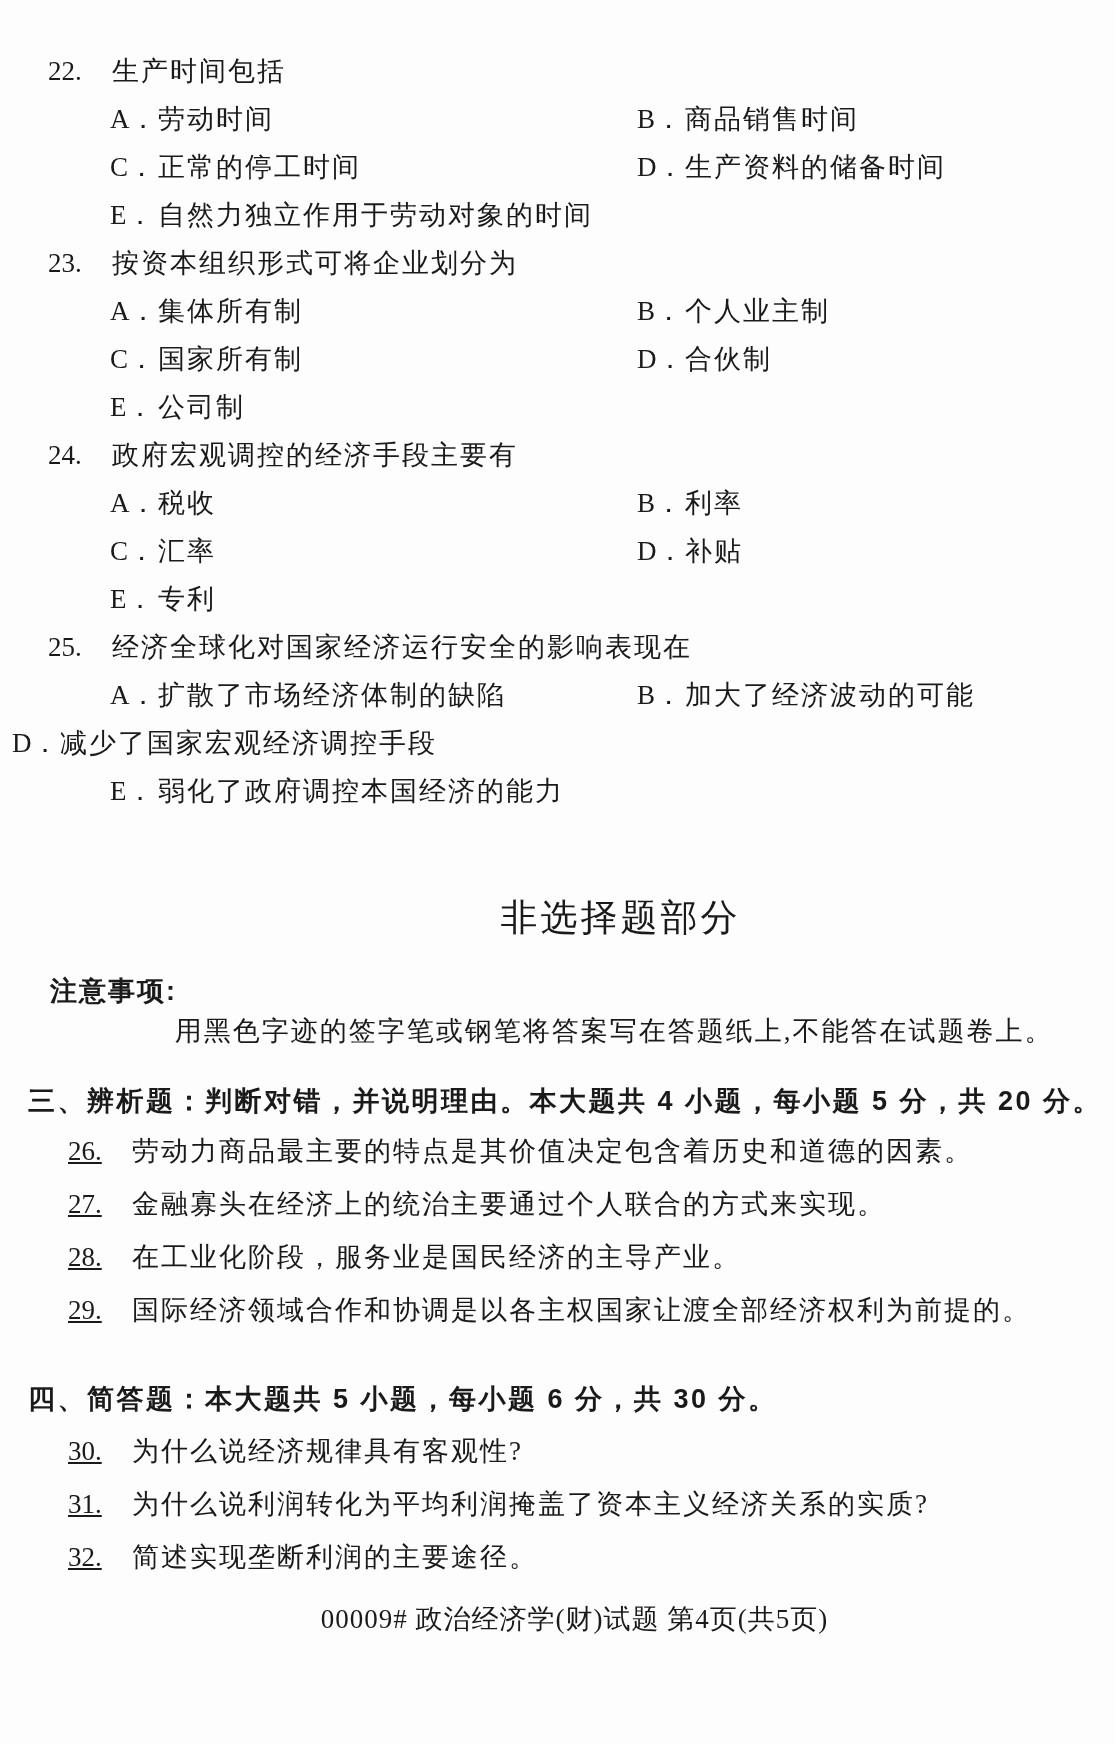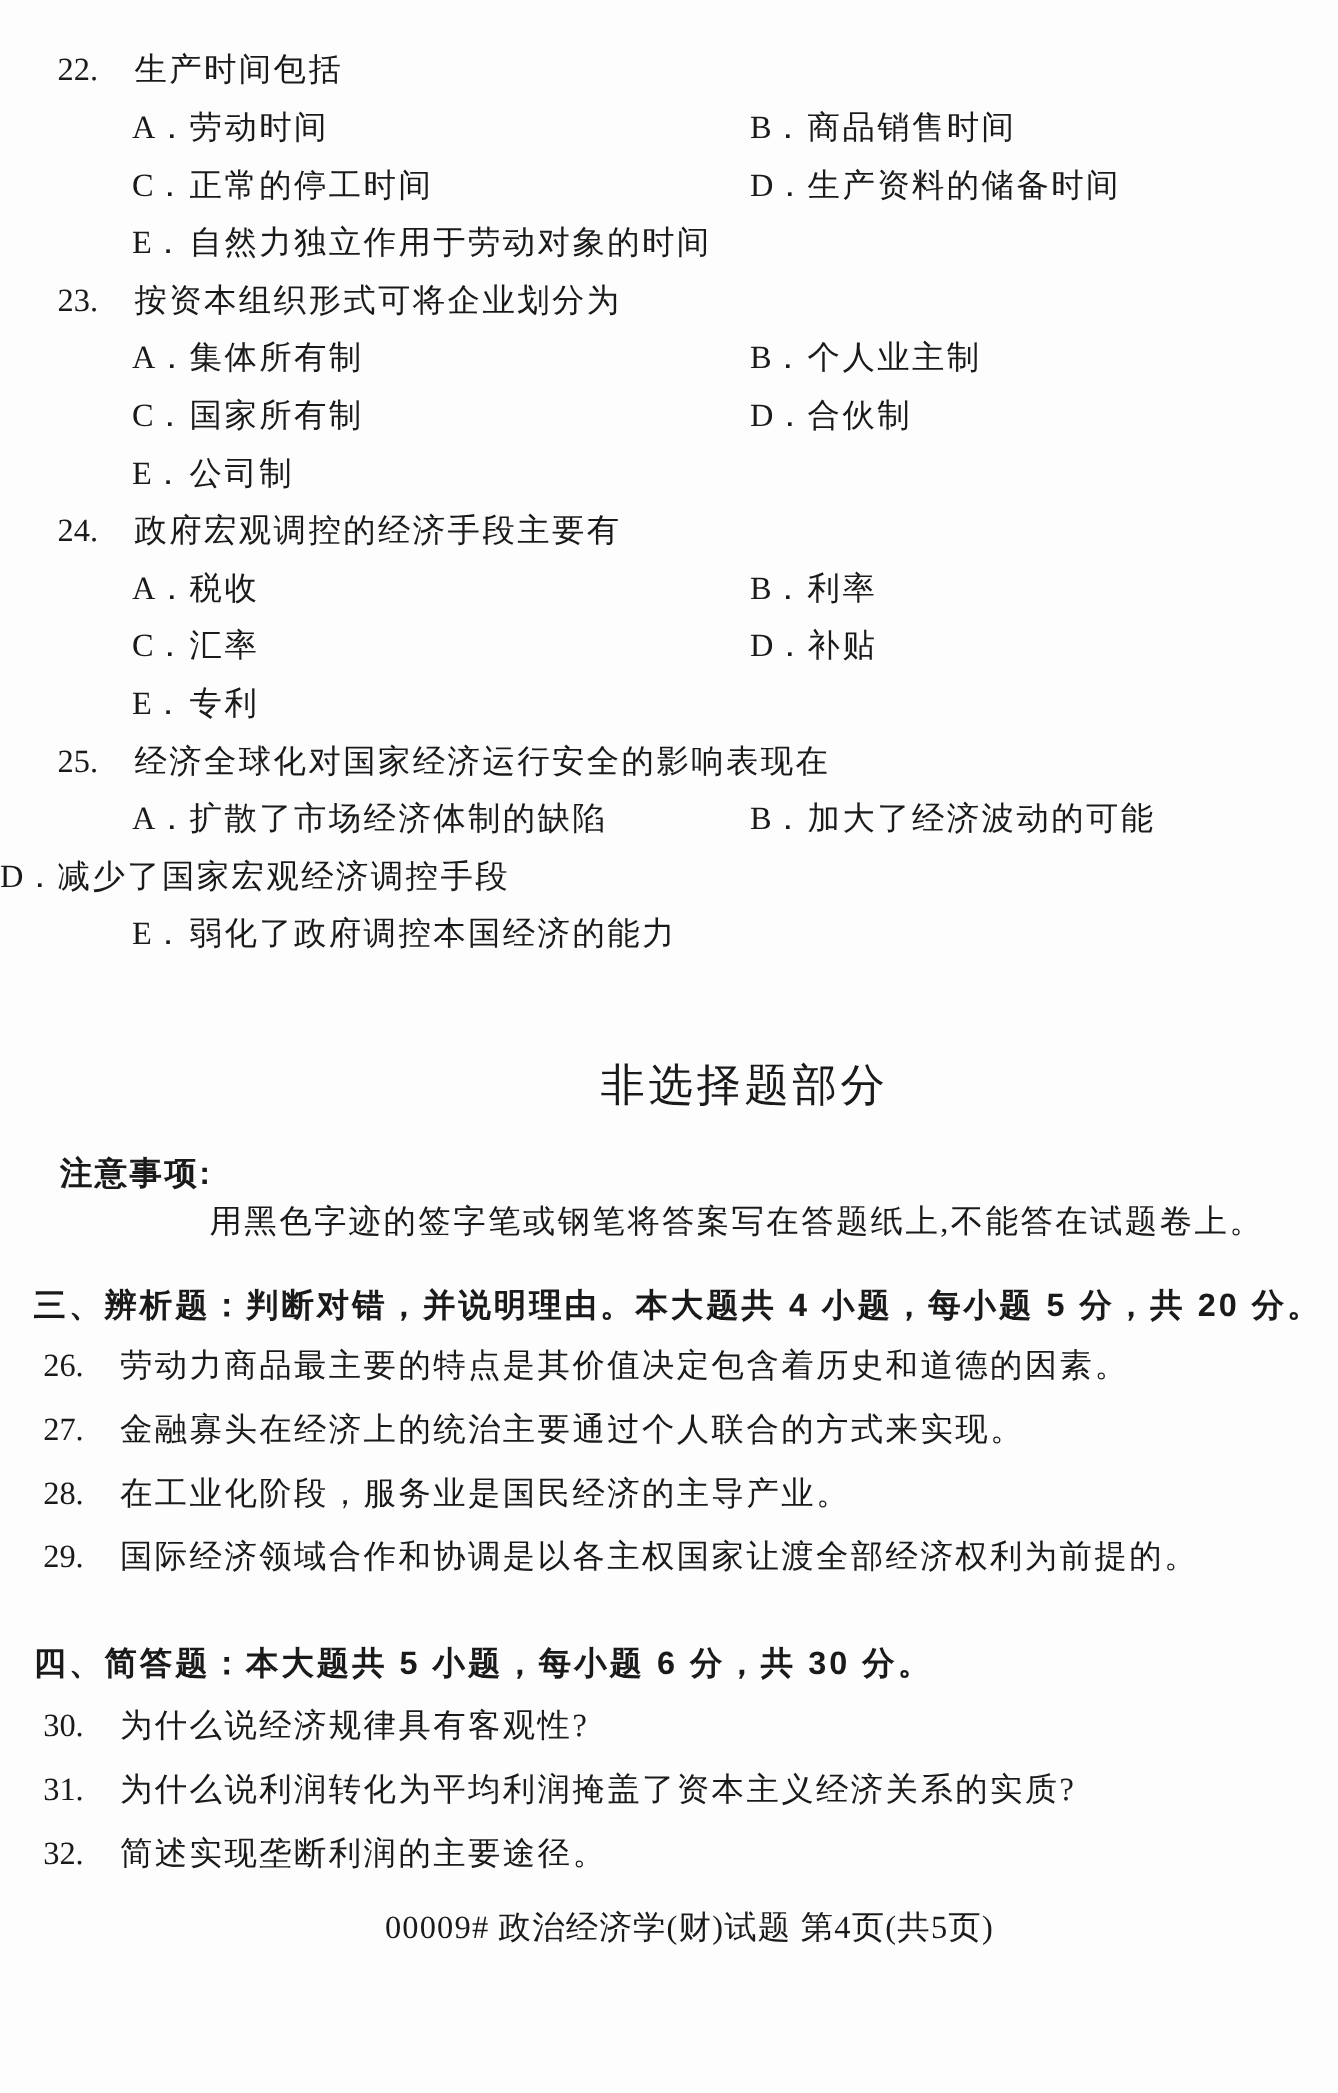--- a/index.html
+++ b/index.html
@@ -4,30 +4,30 @@
 <style>
   html,body{margin:0;padding:0;background:#ffffff;}
   .page{
     width:1115px;height:1744px;
     background:#fdfdfd;
     color:#1a1a1a;
     font-family:"Liberation Serif","DejaVu Serif",serif;
     font-size:27px;
     letter-spacing:2px;
     box-sizing:border-box;
-    padding-top:34px;
+    padding-top:47px;
     overflow:hidden;
     position:relative;
   }
   
   .mc .line{height:48px;line-height:48px;white-space:nowrap;}
   .qnum{display:inline-block;margin-left:48px;width:64px;letter-spacing:0;}
   .stem{letter-spacing:2px;}
   .opt-row{display:flex;}
-  .opt{flex:0 0 auto;}
+  .opt{flex:0 0 auto;margin-left:12px;}
   .opt.left{margin-left:110px;width:515px;}
   .opt.right{flex:0 0 auto;}
   .letter{display:inline-block;width:48px;letter-spacing:0;}
   
   .section-title{
     margin:80px 0 0 0;
     height:46px;line-height:46px;
     text-align:center;
     padding-left:126px;
     font-family:"Liberation Sans","DejaVu Sans",sans-serif;
@@ -50,21 +50,21 @@
     height:30px;line-height:30px;
     font-family:"Liberation Sans","DejaVu Sans",sans-serif;
     font-weight:bold;letter-spacing:2.5px;white-space:nowrap;
   }
   .part3-heading{margin-top:40px;}
   .part4-heading{margin-top:47px;}
   
   .qlist .qitem{height:53px;line-height:53px;white-space:nowrap;}
   .qlist{margin-top:9px;}
   .qlist.second{margin-top:11px;}
-  .qitem .qnum{margin-left:36px;width:64px;}
+  .qitem .qnum{margin-left:68px;width:64px;text-decoration:underline;}
   
   .footer{
     margin-top:20px;
     height:30px;line-height:30px;
     text-align:center;padding-left:34px;
     letter-spacing:1px;
   }
 </style>
 </head>
 <body>

